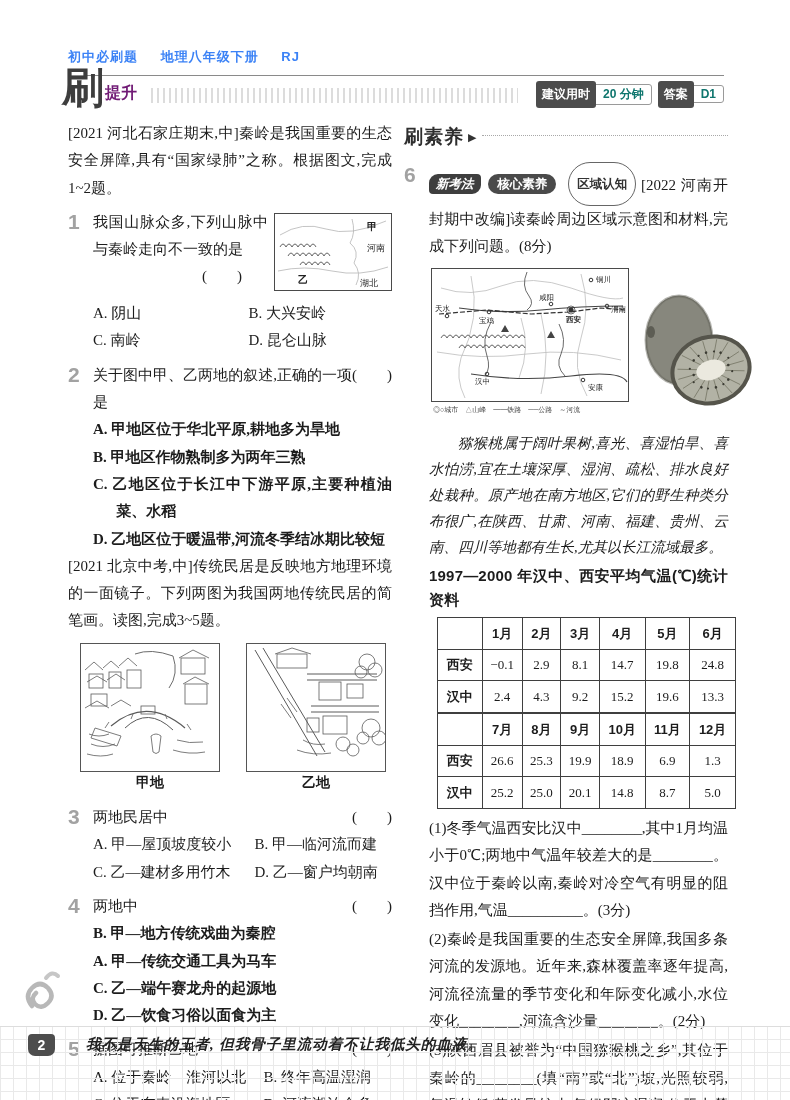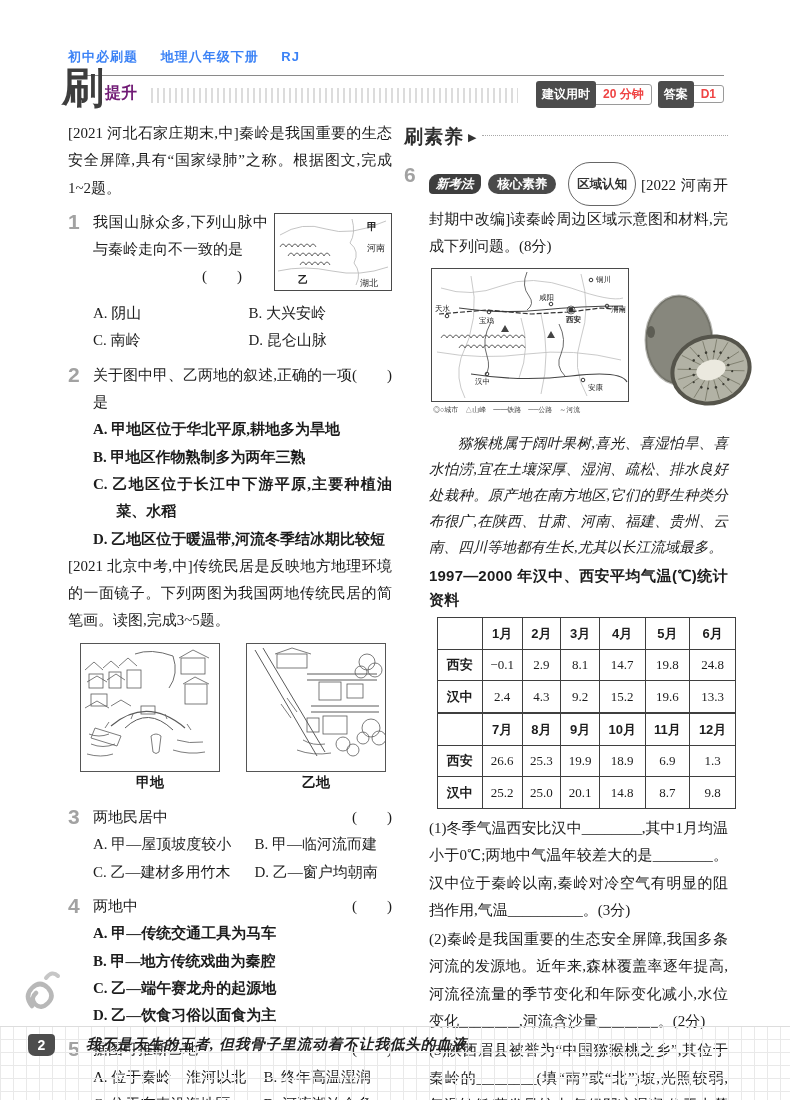--- a/index.html
+++ b/index.html
@@ -13,21 +13,21 @@
 
   
   .band{position:absolute;left:62px;top:66px;width:662px;height:44px;display:flex;align-items:center;}
   .bigchar{font-family:"Liberation Sans",sans-serif;font-size:42px;font-weight:900;color:#3d3d3d;line-height:1;letter-spacing:-2px;}
   .bandtitle{font-family:"Liberation Sans",sans-serif;font-size:16px;font-weight:bold;color:#701a75;margin-left:3px;margin-top:10px;}
   .stripes{flex:1;height:15px;margin:14px 12px 0 14px;background:repeating-linear-gradient(90deg,#dcdcdc 0 2px,#ffffff 2px 6px);}
   .tagpair{display:flex;align-items:center;margin-left:6px;margin-top:12px;}
   .tagdark{background:#4c4c4c;color:#fff;font-family:"Liberation Sans",sans-serif;font-size:12px;font-weight:bold;
     padding:5px 6px;border-radius:3px;position:relative;z-index:2;}
   .tagval{border:1px solid #9a9a9a;border-radius:3px;padding:1px 7px 1px 9px;font-family:"Liberation Sans",sans-serif;
-    font-size:12px;font-weight:bold;color:#ef4444;background:#fff;margin-left:-3px;}
+    font-size:12px;font-weight:bold;color:#0f766e;background:#fff;margin-left:-3px;}
 
   
   .col{position:absolute;top:120px;width:324px;font-size:15px;line-height:1.82;text-align:justify;}
   .col-left{left:68px;}
   .col-right{left:404px;}
   .para{margin:0 0 2px 0;}
   .indent{text-indent:2em;}
 
   
   .qrow{display:flex;gap:5px;margin-top:7px;}
@@ -238,22 +238,22 @@
     </div>
 
     <div class="qrow">
       <span class="qnum">4</span>
       <div class="qbody">
         <div class="qline">
           <span>两地中</span>
           <span class="paren">(　　)</span>
         </div>
         <div class="optblock">
+          <span class="opt hang">B. 甲—地方传统戏曲为秦腔</span>
           <span class="opt hang">A. 甲—传统交通工具为马车</span>
-          <span class="opt hang">B. 甲—地方传统戏曲为秦腔</span>
           <span class="opt hang">C. 乙—端午赛龙舟的起源地</span>
           <span class="opt hang">D. 乙—饮食习俗以面食为主</span>
         </div>
       </div>
     </div>
 
     <div class="qrow">
       <span class="qnum">5</span>
       <div class="qbody">
         <div class="qline">
@@ -421,21 +421,21 @@
               <td>6.9</td>
               <td>1.3</td>
             </tr>
             <tr>
               <td class="rowhead">汉中</td>
               <td>25.2</td>
               <td>25.0</td>
               <td>20.1</td>
               <td>14.8</td>
               <td>8.7</td>
-              <td>9.8</td>
+              <td>5.0</td>
             </tr>
           </tbody>
         </table>
 
         <p class="para">(1)冬季气温西安比汉中________,其中1月均温小于0℃;两地中气温年较差大的是________。汉中位于秦岭以南,秦岭对冷空气有明显的阻挡作用,气温__________。(3分)</p>
         <p class="para">(2)秦岭是我国重要的生态安全屏障,我国多条河流的发源地。近年来,森林覆盖率逐年提高,河流径流量的季节变化和年际变化减小,水位变化________,河流含沙量________。(2分)</p>
         <p class="para">(3)陕西眉县被誉为“中国猕猴桃之乡”,其位于秦岭的________(填“南”或“北”)坡,光照较弱,气温较低,蒸发量较小,气候阴凉湿润;位于山麓地带,土壤深厚;山地地形,利于________;靠近________,灌溉便利。(3分)</p>
       </div>
     </div>
   </div>

